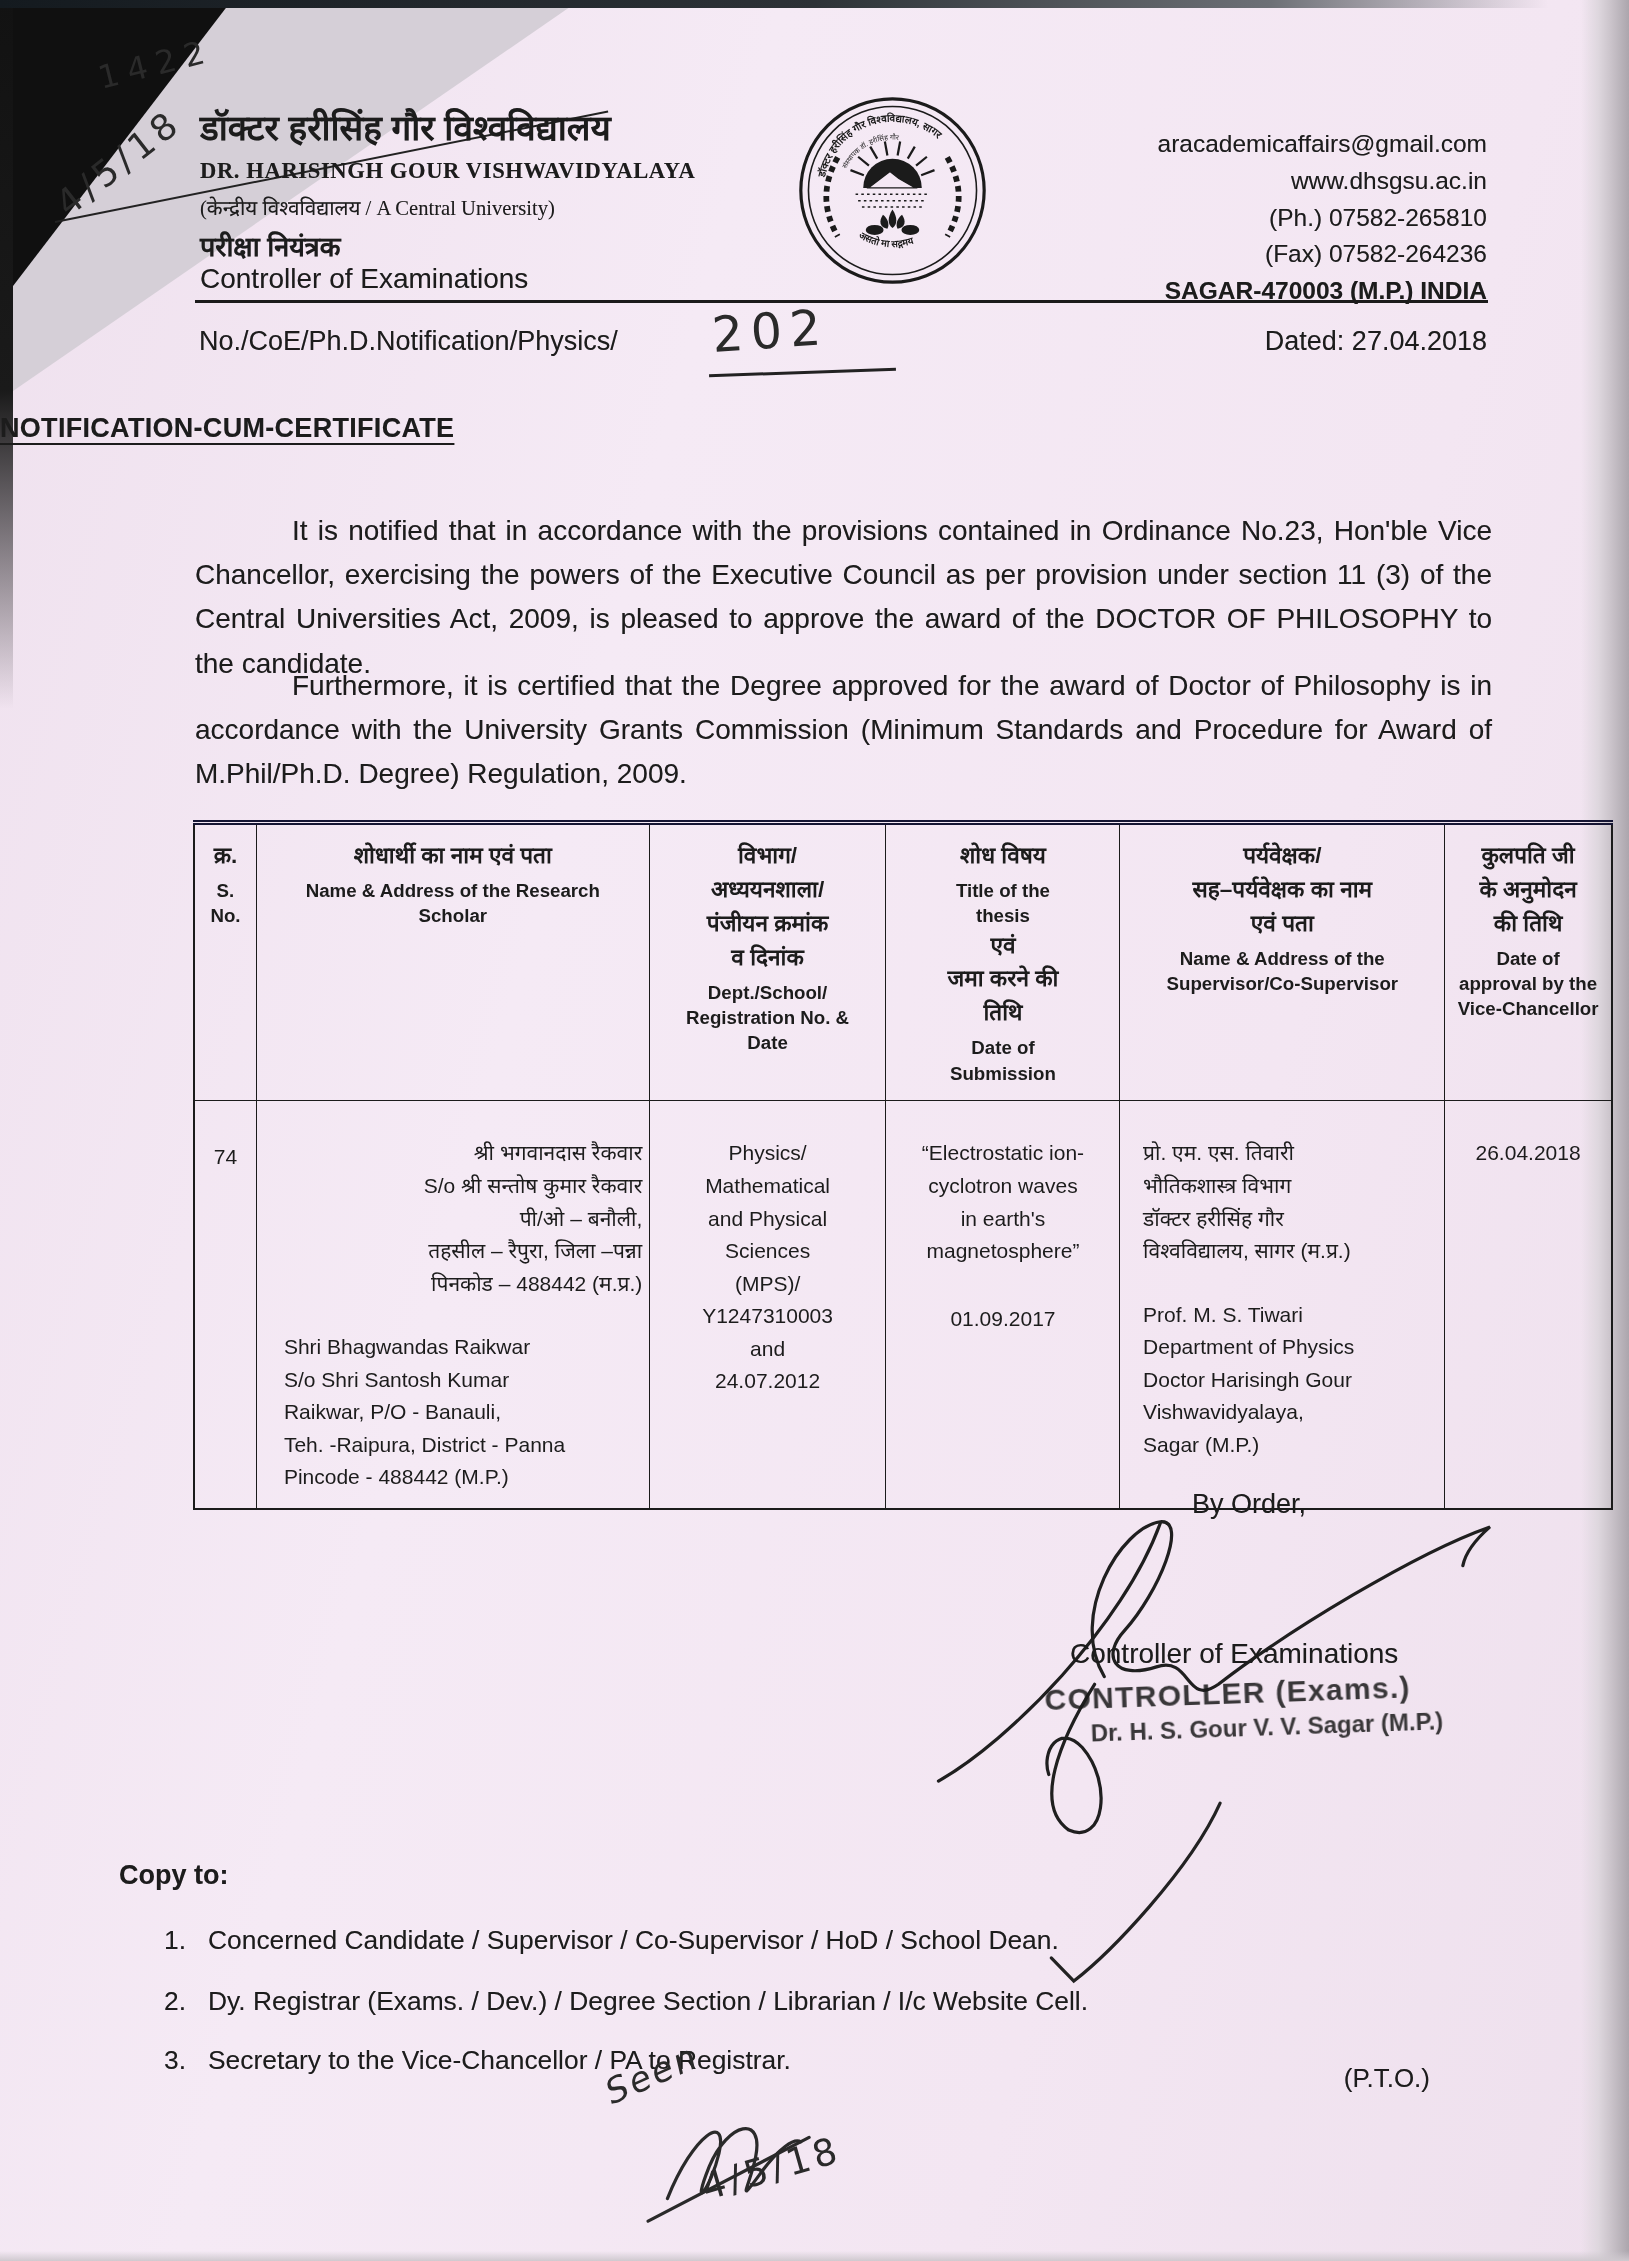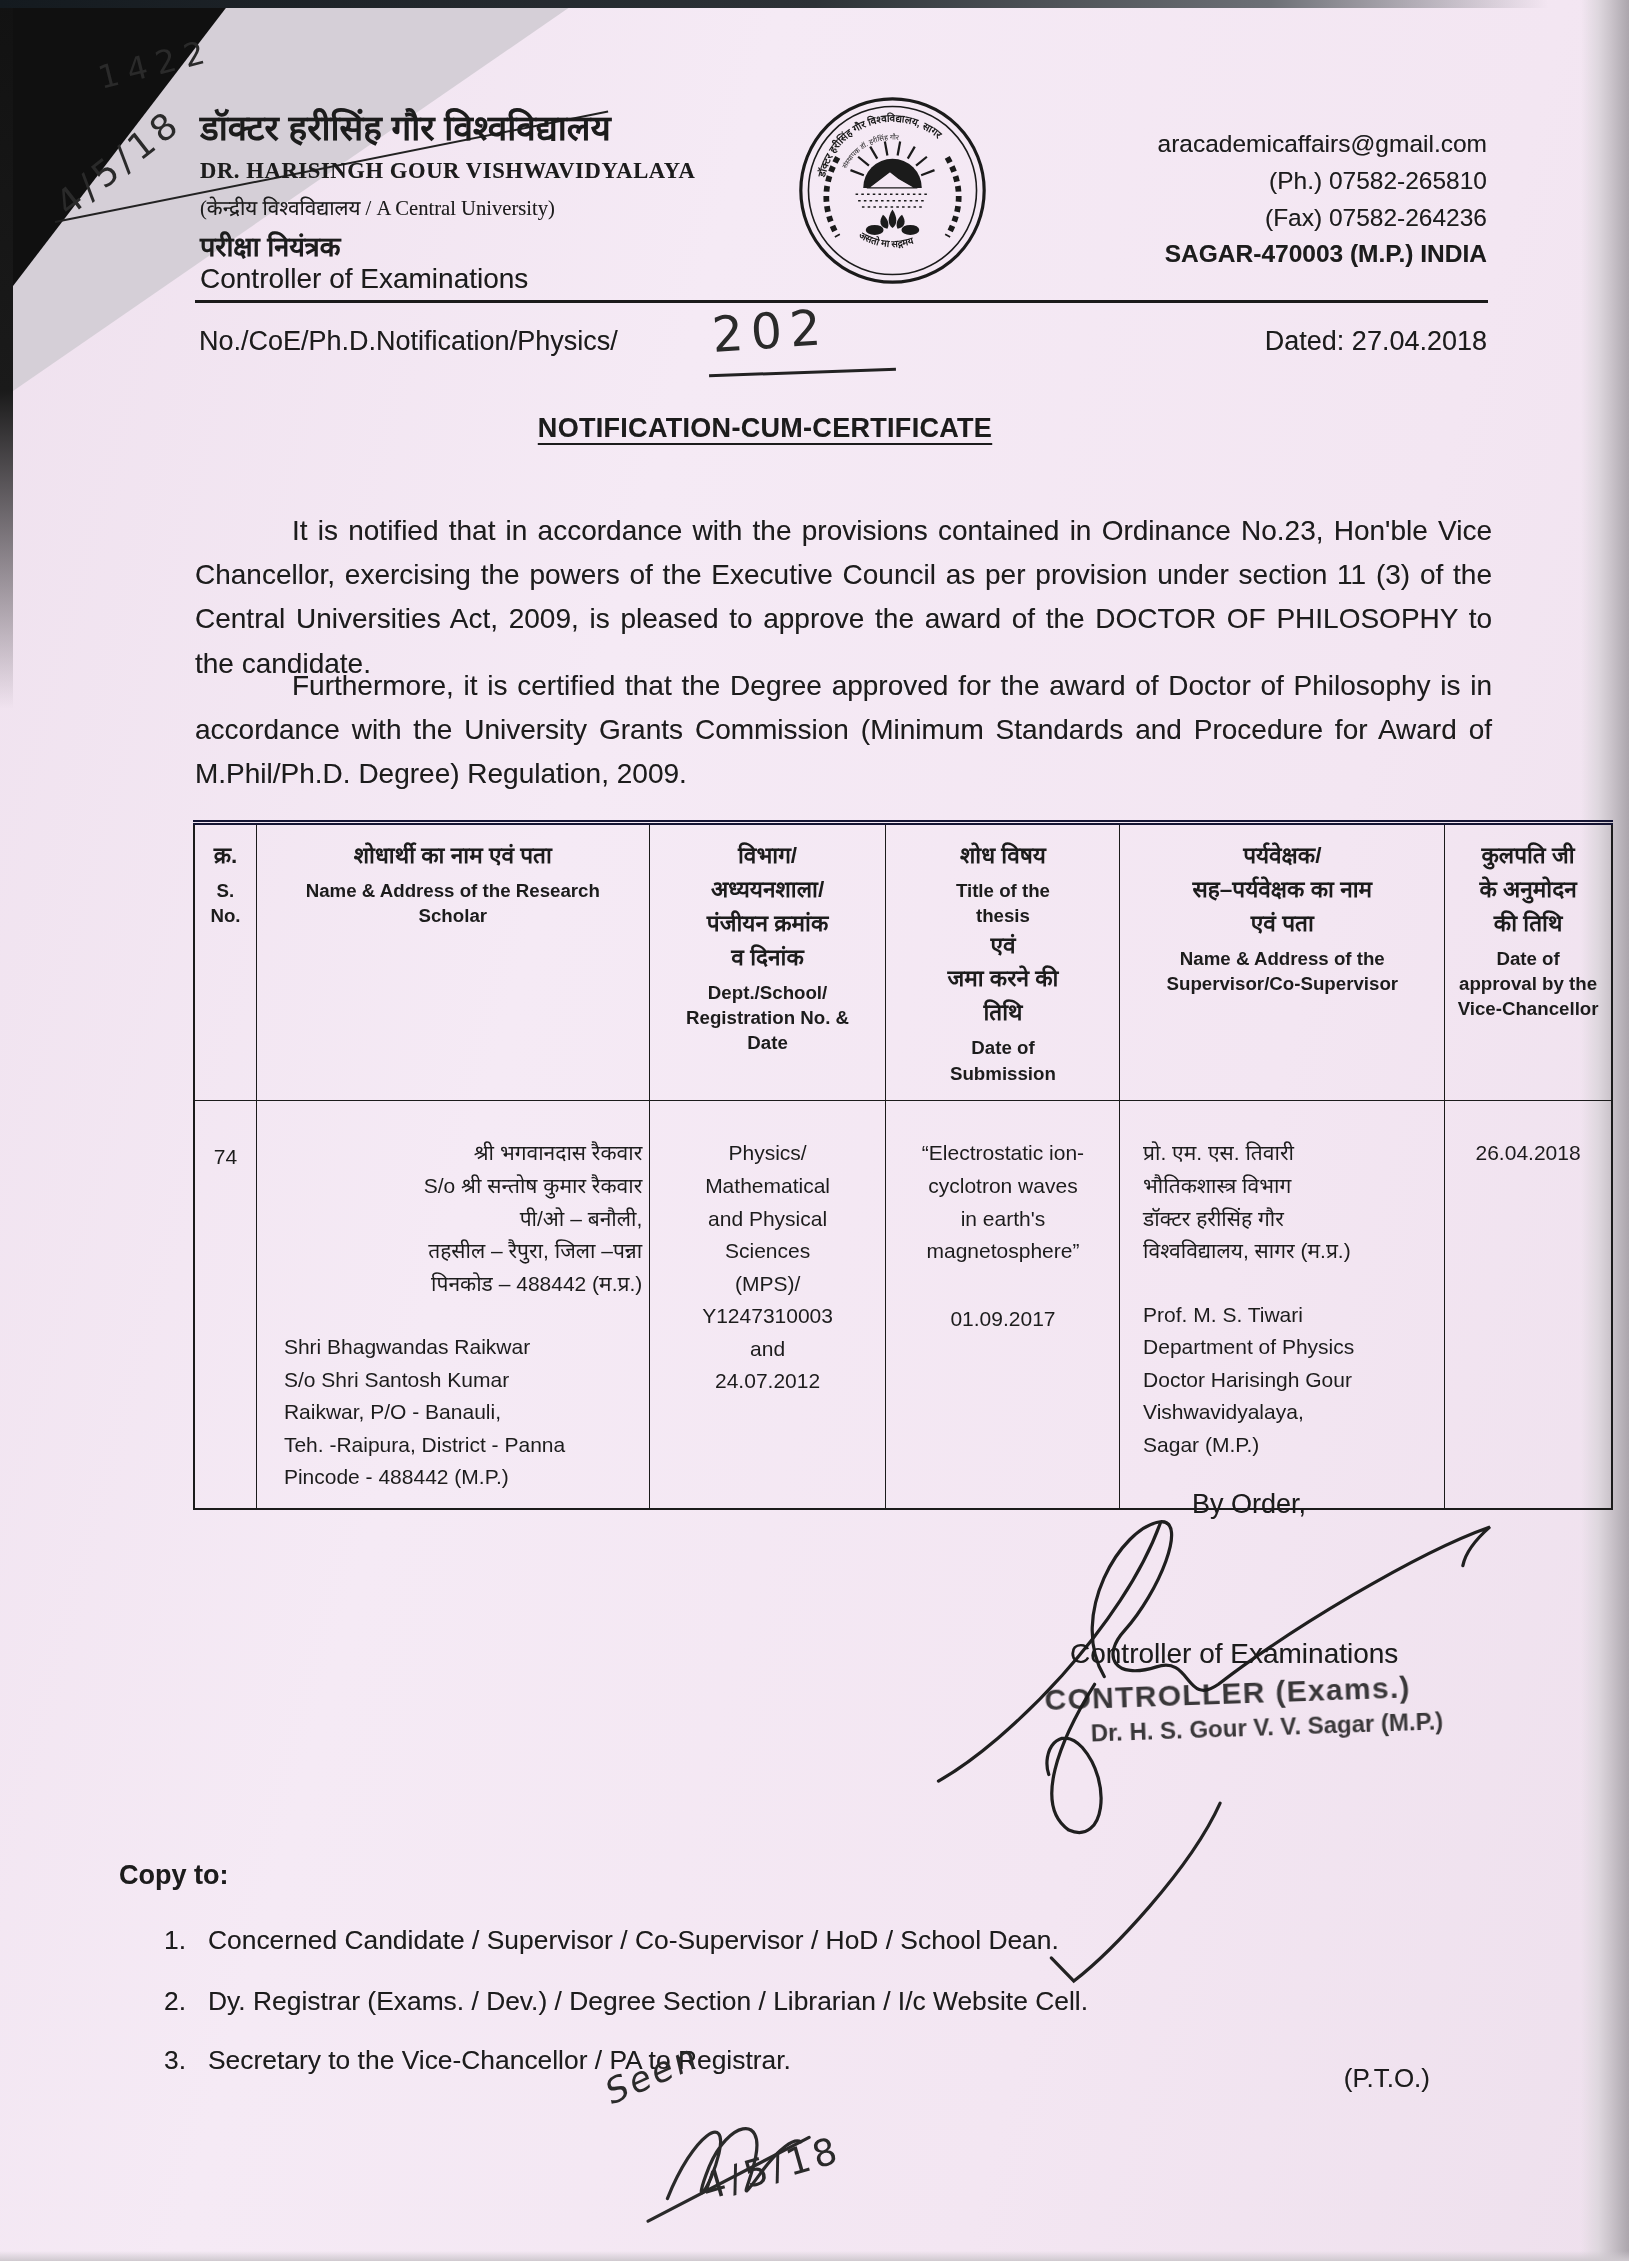--- a/index.html
+++ b/index.html
@@ -118,33 +118,34 @@
       <path d="M 236 98 C 260 140 260 180 236 222"></path>
     </g>
     <path id="arcBottom" d="M 62 184 A 98 98 0 0 0 238 184" fill="none"></path>
     <text font-size="15" fill="#1b1b1b" font-weight="bold">
       <textPath href="#arcBottom" startOffset="24%">असतो मा सद्गमय</textPath>
     </text>
   </svg>
 
   <div class="abs ink contact" style="right:143px;top:126px;width:464px;">
     <div>aracademicaffairs@gmail.com</div>
+    <div>www.dhsgsu.ac.in</div>
     <div>(Ph.) 07582-265810</div>
     <div>(Fax) 07582-264236</div>
     <div class="bold">SAGAR-470003 (M.P.) INDIA</div>
   </div>
 
   <div class="abs rule" style="left:195px;top:300px;width:1293px;"></div>
 
   <div class="abs ink ref-line" style="left:199px;top:326px;">No./CoE/Ph.D.Notification/Physics/</div>
   <div class="abs hand" style="left:712px;top:303px;font-size:49px;transform:rotate(-4deg);letter-spacing:7.7px;">202</div>
   <div class="abs" style="left:709px;top:371px;width:187px;height:2.6px;background:#222;transform:rotate(-2deg);"></div>
   <div class="abs ink ref-line" style="right:143px;top:326px;">Dated: 27.04.2018</div>
 
-  <div class="abs ink doc-title" style="left:0;top:413px;width:1530px;text-align:center;">NOTIFICATION-CUM-CERTIFICATE</div>
+  <div class="abs ink doc-title" style="left:0;top:413px;width:1530px;">NOTIFICATION-CUM-CERTIFICATE</div>
 
   <div class="abs ink para indent" style="left:195px;top:509px;">It is notified that in accordance with the provisions contained in Ordinance No.23, Hon'ble Vice Chancellor, exercising the powers of the Executive Council as per provision under section 11 (3) of the Central Universities Act, 2009, is pleased to approve the award of the DOCTOR OF PHILOSOPHY to the candidate.</div>
   <div class="abs ink para indent" style="left:195px;top:664px;">Furthermore, it is certified that the Degree approved for the award of Doctor of Philosophy is in accordance with the University Grants Commission (Minimum Standards and Procedure for Award of M.Phil/Ph.D. Degree) Regulation, 2009.</div>
 
   <table class="cert abs" style="left:193px;top:820px;">
     <colgroup>
       <col style="width:4.4%">
         <col style="width:27.7%">
         <col style="width:16.7%">
       <col style="width:16.5%">

